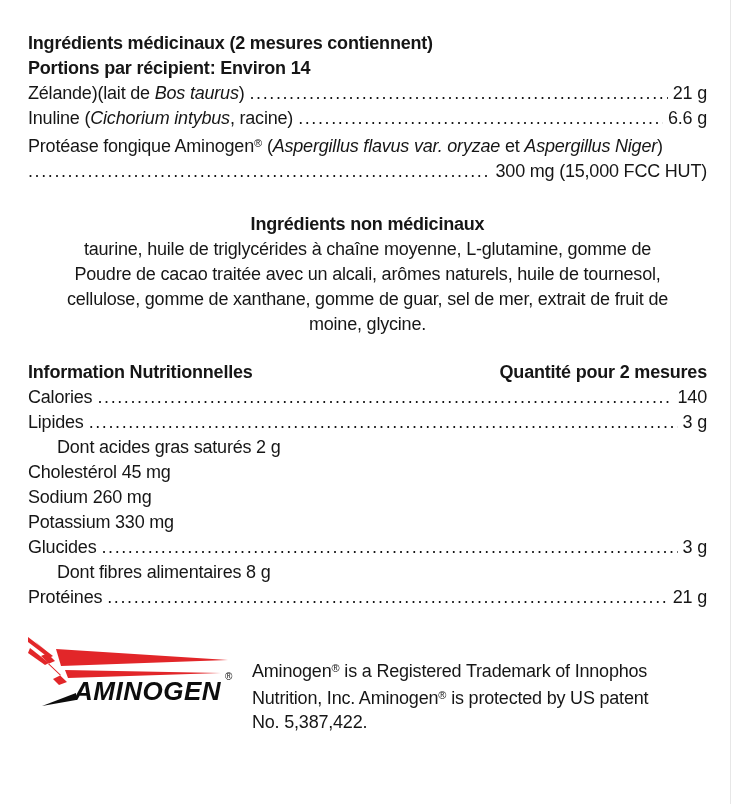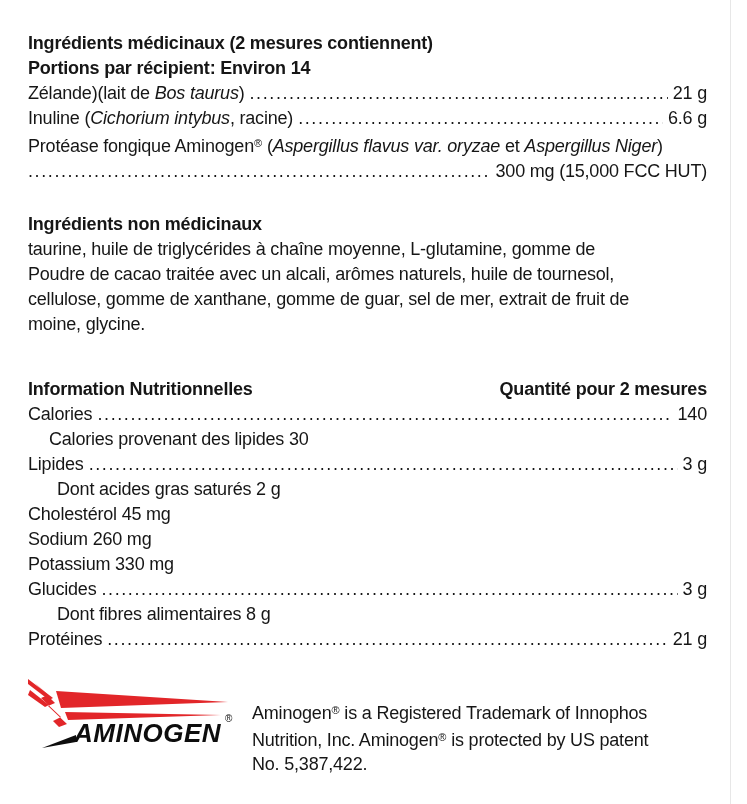--- a/index.html
+++ b/index.html
@@ -28,22 +28,22 @@
   .reg-sup { font-size:11px; vertical-align:5px; letter-spacing:0; }
   .line { white-space:nowrap; }
   .row { display:flex; align-items:baseline; }
   .row .lbl { white-space:nowrap; }
   .row .val { white-space:nowrap; }
   .dots { flex:1 1 auto; overflow:hidden; white-space:nowrap; margin:0 5px; }
   .dots::after {
     letter-spacing:1.6px;
     content:"........................................................................................................................................................................................................................................";
   }
-  .sec-gap-1 { margin-top:28px; }
-  .sec-gap-2 { margin-top:40px; }
+  .sec-gap-1 { margin-top:28px;text-align:center; }
+  .sec-gap-2 { margin-top:23px; }
   .ind1 { padding-left:21px; }
   .ind2 { padding-left:29px; }
   .nut-header { display:flex; justify-content:space-between; font-weight:bold; }
   .footer { display:flex; align-items:flex-start; margin-top:26px; }
   .logo-box { flex:0 0 auto; width:212px; height:88px; }
   .tm-text { margin:20px 0 0 12px; line-height:24px; letter-spacing:-0.2px; }
 </style>
 </head>
 <body>
 
@@ -87,21 +87,20 @@
     <div class="nut-header">
       <span>Information Nutritionnelles</span>
       <span>Quantité pour 2 mesures</span>
     </div>
 
     <div class="row">
       <span class="lbl">Calories</span>
       <span class="dots"></span>
       <span class="val">140</span>
     </div>
-    <div class="line ind1">Calories provenant des lipides 30</div>
     <div class="row">
       <span class="lbl">Lipides</span>
       <span class="dots"></span>
       <span class="val">3 g</span>
     </div>
     <div class="line ind2">Dont acides gras saturés 2 g</div>
     <div class="line">Cholestérol 45 mg</div>
     <div class="line">Sodium 260 mg</div>
     <div class="line">Potassium 330 mg</div>
     <div class="row">

